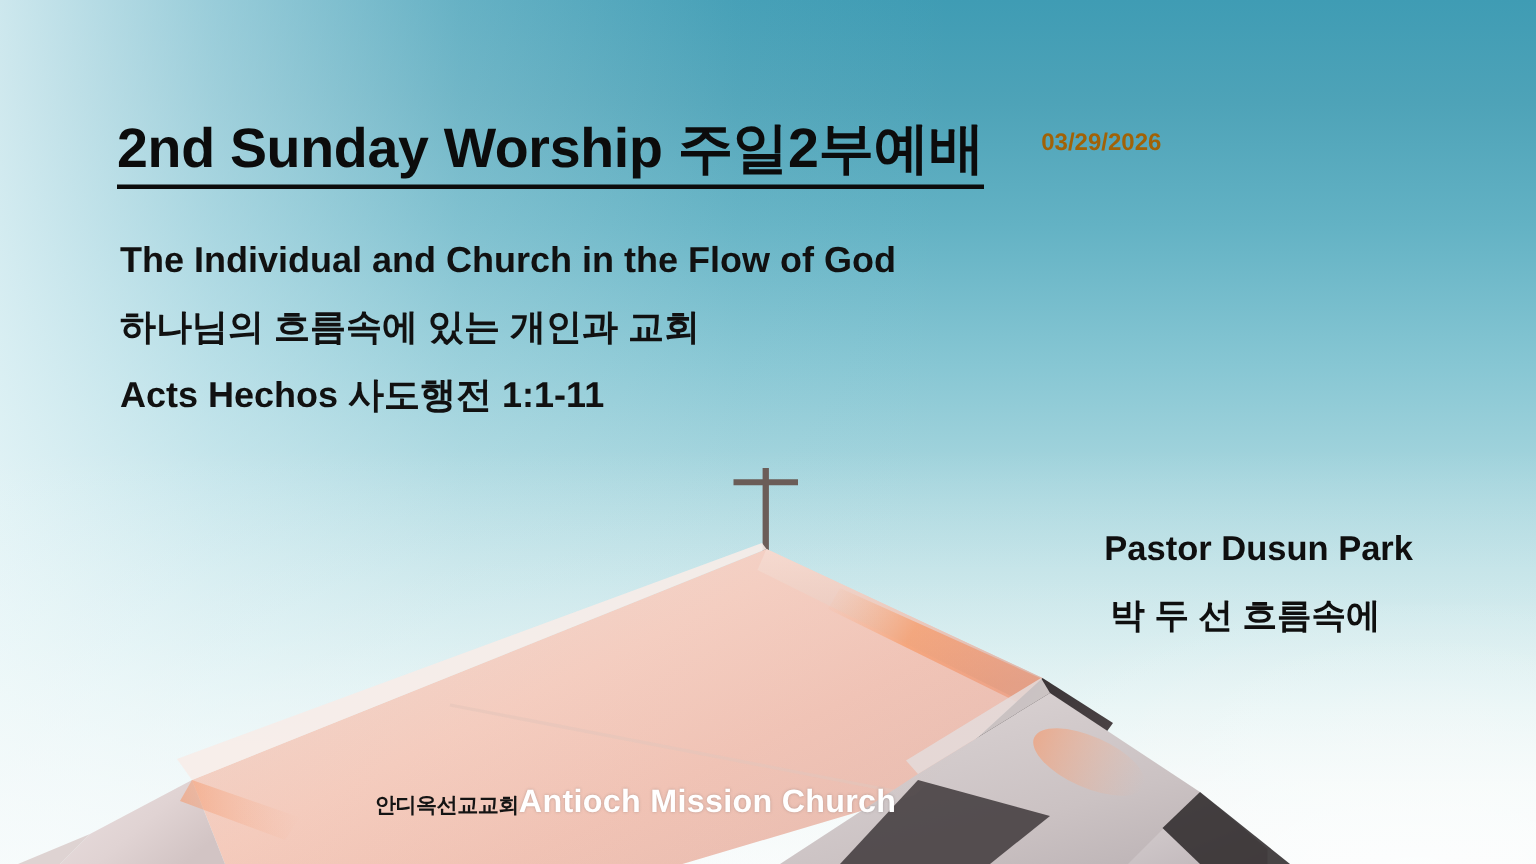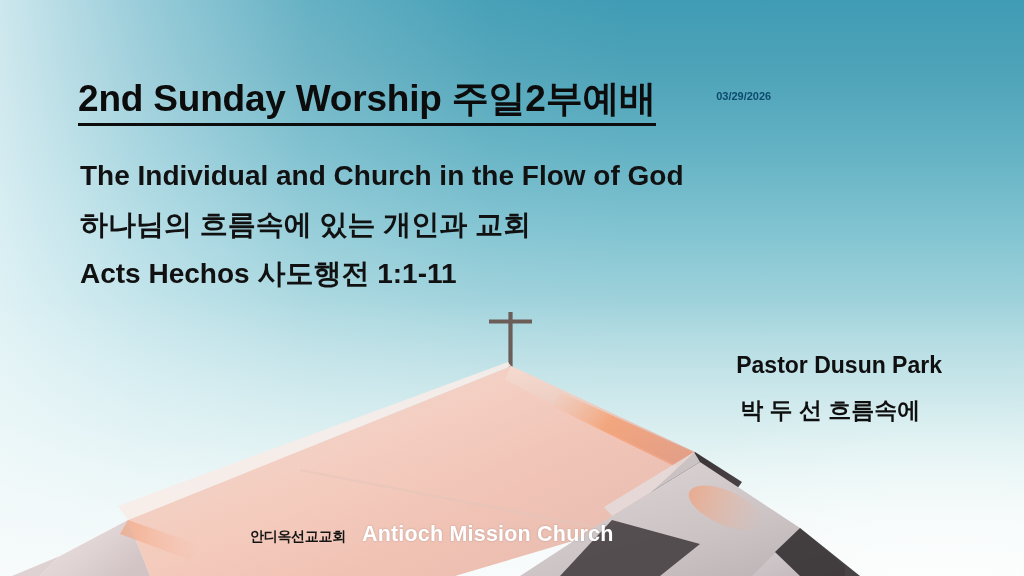--- a/index.html
+++ b/index.html
@@ -90,36 +90,36 @@
     font-size: 37px;
     font-weight: bold;
     color: #0c0c0c;
     letter-spacing: -0.2px;
     border-bottom: 3px solid #0c0c0c;
     padding-bottom: 4px;
     white-space: nowrap;
     line-height: 1.12;
   }
   .title-date {
-    font-size: 11px;
-    font-weight: bold;
-    color: #0c4a6e;
-    margin-left: 60px;
+    font-size: 16px;
+    font-weight: bold;
+    color: #a16207;
+    margin-left: 38px;
     position: relative;
     top: -11px;
     white-space: nowrap;
   }
 
   .subject-block {
     position: absolute;
     left: 80px;
     top: 162px;
   }
   .subject-line {
-    font-size: 28px;
+    font-size: 24px;
     font-weight: bold;
     color: #111;
     line-height: 1.0;
     margin-bottom: 21px;
     white-space: nowrap;
   }
   .subject-line:last-child { margin-bottom: 0; }
 
   .pastor-block {
     position: absolute;
@@ -156,21 +156,20 @@
   .church-ko {
     font-size: 14px;
     font-weight: bold;
     color: #141414;
     letter-spacing: -0.3px;
   }
   .church-en {
     font-size: 21.5px;
     font-weight: bold;
     color: #ffffff;
-    margin-left: 16px;
     letter-spacing: 0.2px;
     text-shadow: 0 0 2px rgba(90,80,80,0.35);
   }
 </style>
 </head>
 <body>
 
 <div id="slide">
 
   <div class="sky-base"></div>

